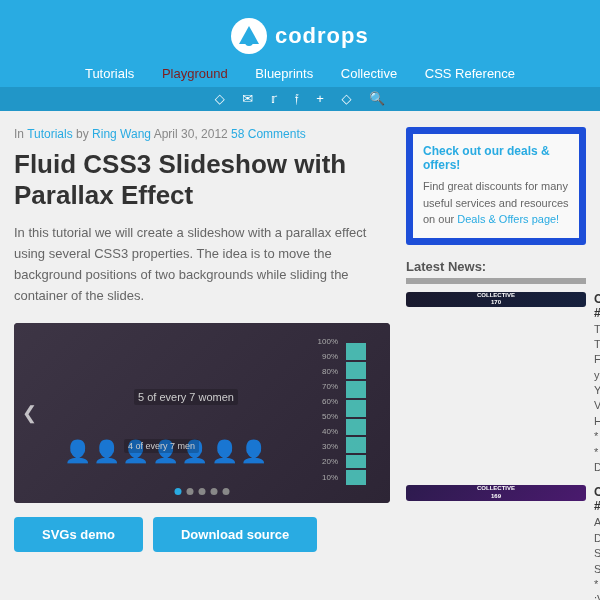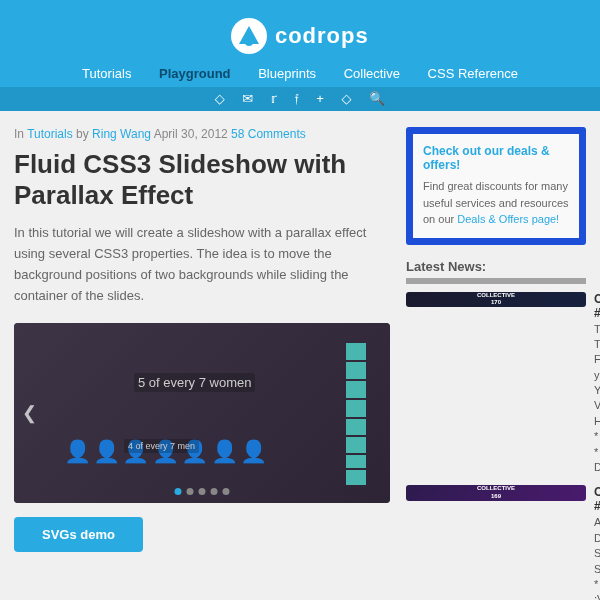--- a/index.html
+++ b/index.html
@@ -8,21 +8,21 @@
     
     .header { background: #29abe2; padding: 10px 0 0 0; }
     .header-logo { text-align: center; padding: 8px 0 6px; }
     .logo-circle { display: inline-block; width: 36px; height: 36px; background: white; border-radius: 50%; position: relative; vertical-align: middle; margin-right: 4px; overflow: hidden; }
     .logo-drop { width: 0; height: 0; border-left: 10px solid transparent; border-right: 10px solid transparent; border-bottom: 18px solid #29abe2; position: absolute; top: 8px; left: 8px; }
     .logo-dot { width: 8px; height: 8px; background: #29abe2; border-radius: 50%; position: absolute; top: 20px; left: 14px; }
     .logo-text { color: white; font-size: 22px; font-weight: bold; vertical-align: middle; letter-spacing: 1px; }
 
     .nav { background: #29abe2; text-align: center; padding: 6px 0; }
     .nav a { color: white; text-decoration: none; font-size: 13px; margin: 0 12px; font-weight: 500; }
-    .nav a.active { color: #0c4a6e; font-weight: bold; }
+    .nav a.active { color: #7f1d1d; font-weight: normal; }
 
     .nav-icons { background: #2196c8; text-align: center; padding: 4px 0; }
     .nav-icons span { color: white; font-size: 13px; margin: 0 7px; cursor: pointer; }
 
     
     .main-container { display: flex; background: #f0f0f0; padding: 16px 14px 16px 14px; gap: 16px; }
 
     
     .left-content { flex: 1; min-width: 0; }
 
@@ -135,23 +135,35 @@
         <div style="position:absolute; bottom:38px; left:50px; display:flex; align-items:flex-end; gap:2px;">
           <span style="color:#4dd0c4; font-size:22px;">👤</span>
           <span style="color:#4dd0c4; font-size:22px;">👤</span>
           <span style="color:#4dd0c4; font-size:22px;">👤</span>
           <span style="color:#4dd0c4; font-size:22px;">👤</span>
           <span style="color:#4dd0c4; font-size:22px;">👤</span>
           <span style="color:#6a5a70; font-size:22px;">👤</span>
           <span style="color:#6a5a70; font-size:22px;">👤</span>
         </div>
 
-        <div style="position:absolute; top:50px; left:120px; color:#ccc; font-size:13px; background: rgba(0,0,0,0.2); padding:2px 4px; border-radius:2px;">5 of every 7 women</div>
+        <div style="position:absolute; top:66px; left:120px; color:#ccc; font-size:11px; background: rgba(0,0,0,0.2); padding:2px 4px; border-radius:2px;">5 of every 7 women</div>
         <div style="position:absolute; bottom:50px; left:110px; color:#ccc; font-size:9px; background: rgba(0,0,0,0.2); padding:2px 4px; border-radius:2px;">4 of every 7 men</div>
 
+        <div class="pct-labels">
+          <span class="pct-label">100%</span>
+          <span class="pct-label">90%</span>
+          <span class="pct-label">80%</span>
+          <span class="pct-label">70%</span>
+          <span class="pct-label">60%</span>
+          <span class="pct-label">50%</span>
+          <span class="pct-label">40%</span>
+          <span class="pct-label">30%</span>
+          <span class="pct-label">20%</span>
+          <span class="pct-label">10%</span>
+        </div>
 
         <svg style="position:absolute; right:20px; top:14px; width:28px; height:148px;" viewBox="0 0 28 148" xmlns="http://www.w3.org/2000/svg">
           <rect x="4" y="133" width="20" height="15" fill="#4dd0c4" opacity="0.85"></rect>
           <rect x="4" y="118" width="20" height="13" fill="#4dd0c4" opacity="0.85"></rect>
           <rect x="4" y="100" width="20" height="16" fill="#4dd0c4" opacity="0.85"></rect>
           <rect x="4" y="82" width="20" height="16" fill="#4dd0c4" opacity="0.85"></rect>
           <rect x="4" y="63" width="20" height="17" fill="#4dd0c4" opacity="0.85"></rect>
           <rect x="4" y="44" width="20" height="17" fill="#4dd0c4" opacity="0.85"></rect>
           <rect x="4" y="25" width="20" height="17" fill="#4dd0c4" opacity="0.85"></rect>
           <rect x="4" y="6" width="20" height="17" fill="#4dd0c4" opacity="0.85"></rect>
@@ -162,20 +174,21 @@
           <div class="dot"></div>
           <div class="dot"></div>
           <div class="dot"></div>
           <div class="dot"></div>
         </div>
       </div>
     </div>
 
     <div class="article-buttons">
       <button class="btn-demo">SVGs demo</button>
+      <button class="btn-download">Download source</button>
     </div>
   </div>
 
   <div class="right-sidebar">
 
     <div class="sidebar-deals">
       <div class="sidebar-deals-title">Check out our deals &amp; offers!</div>
       <div class="sidebar-deals-text">
         <span>Find great discounts for many useful services and resources on our</span>
         <a href="#">Deals &amp; Offers page!</a>

